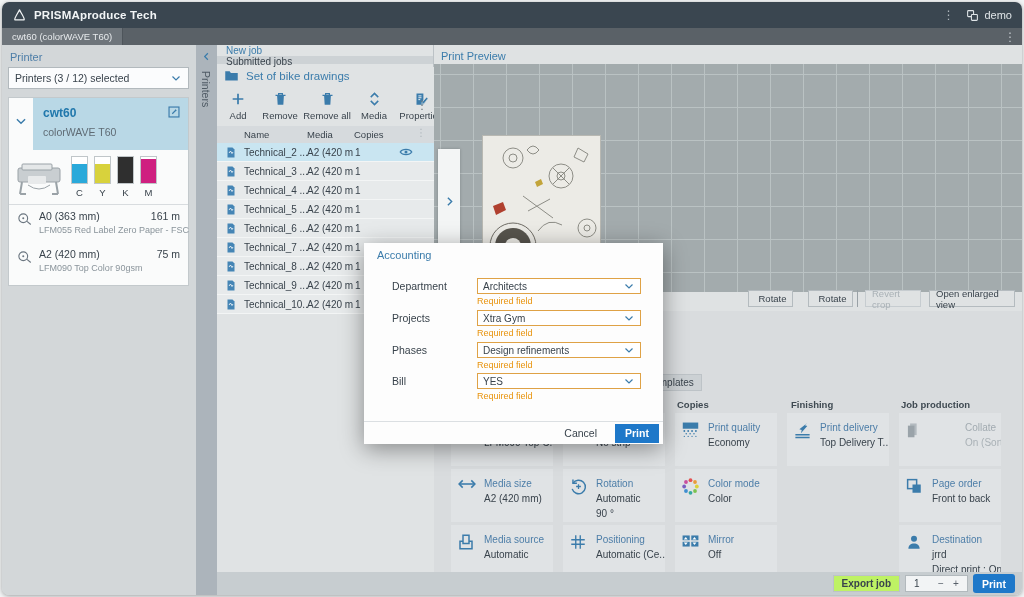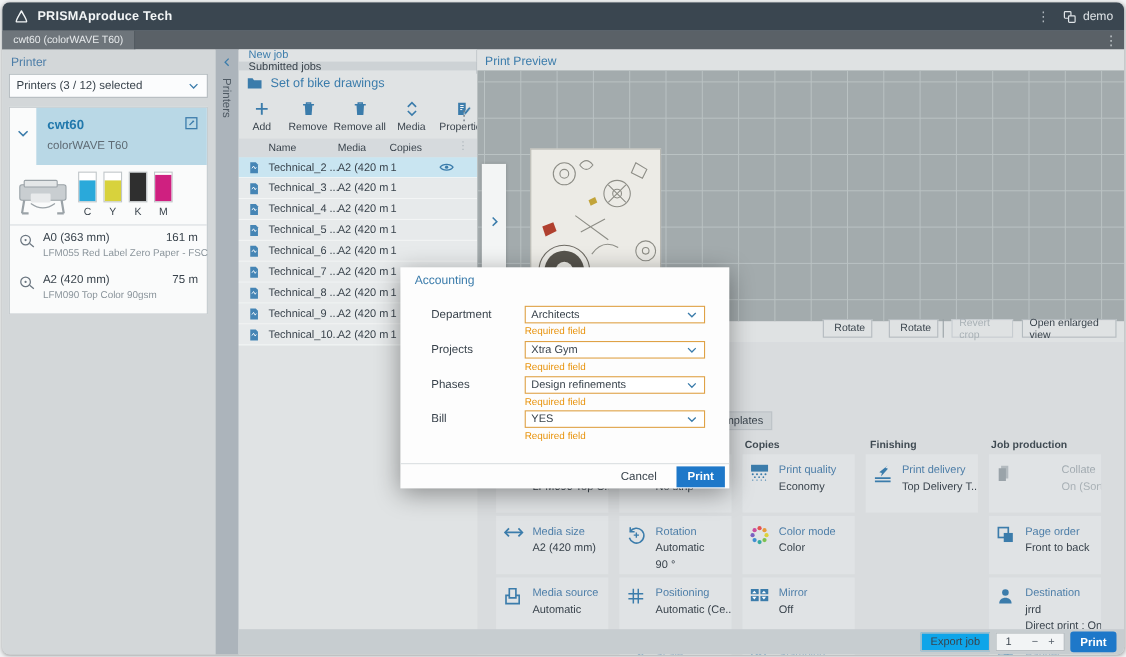--- a/index.html
+++ b/index.html
@@ -95,21 +95,21 @@
   .tile .ticon { flex:0 0 20px; padding-top:1px; }
   .tile .ttxt { flex:1; min-width:0; }
   .tile .tlabel { font-size:10px; color:#4d7ea8; min-height:15px; line-height:15px; white-space:nowrap; }
   .tile .tline { font-size:10px; color:#39434c; line-height:15px; white-space:nowrap; }
   .tile.disabled { cursor:default;gap:40px; }
   .tile.disabled .tlabel { color:#a2abb1; }
   .tile.disabled .tline { color:#a9b1b6; }
 
   
   #botbar { position:absolute; left:215px; right:0; bottom:0; height:23px; background:#c7cdd0; z-index:20; }
-  #export-btn { position:absolute; right:122px; top:3px; height:17px; padding:0 8px; font-size:10px; color:#39434c; background:#0ea5e9; border:1px solid #bcc2c6; display:flex; align-items:center; cursor:pointer; }
+  #export-btn { position:absolute; right:122px; top:3px; height:17px; padding:0 8px; font-size:10px; color:#39434c; background:#bef264; border:1px solid #bcc2c6; display:flex; align-items:center; cursor:pointer;font-weight:bold; }
   #stepper { position:absolute; right:54px; top:3px; width:63px; height:17px; background:#f2f4f5; border:1px solid #b2b9bd; font-size:10px; color:#39434c; }
   #stepper .val { position:absolute; left:8px; top:2px; }
   #stepper .minus { position:absolute; left:32px; top:2px; color:#57606a; cursor:pointer; }
   #stepper .plus { position:absolute; left:47px; top:2px; color:#57606a; cursor:pointer; }
   #print-main { position:absolute; right:7px; top:2px; width:42px; height:19px; background:#1e78c9; border-radius:3px; color:#fff; font-size:10.5px; font-weight:bold; display:flex; align-items:center; justify-content:center; cursor:pointer; }
 
   
   #dialog { position:absolute; left:362px; top:199px; width:299px; height:201px; background:#fdfdfd; z-index:50; box-shadow:0 5px 22px rgba(0,0,0,.4);margin-top:42px; }
   #dialog .dtitle { position:absolute; left:13px; top:6px; font-size:11px; color:#3b7cab; }
   .dfield { position:absolute; left:0; right:0; }

